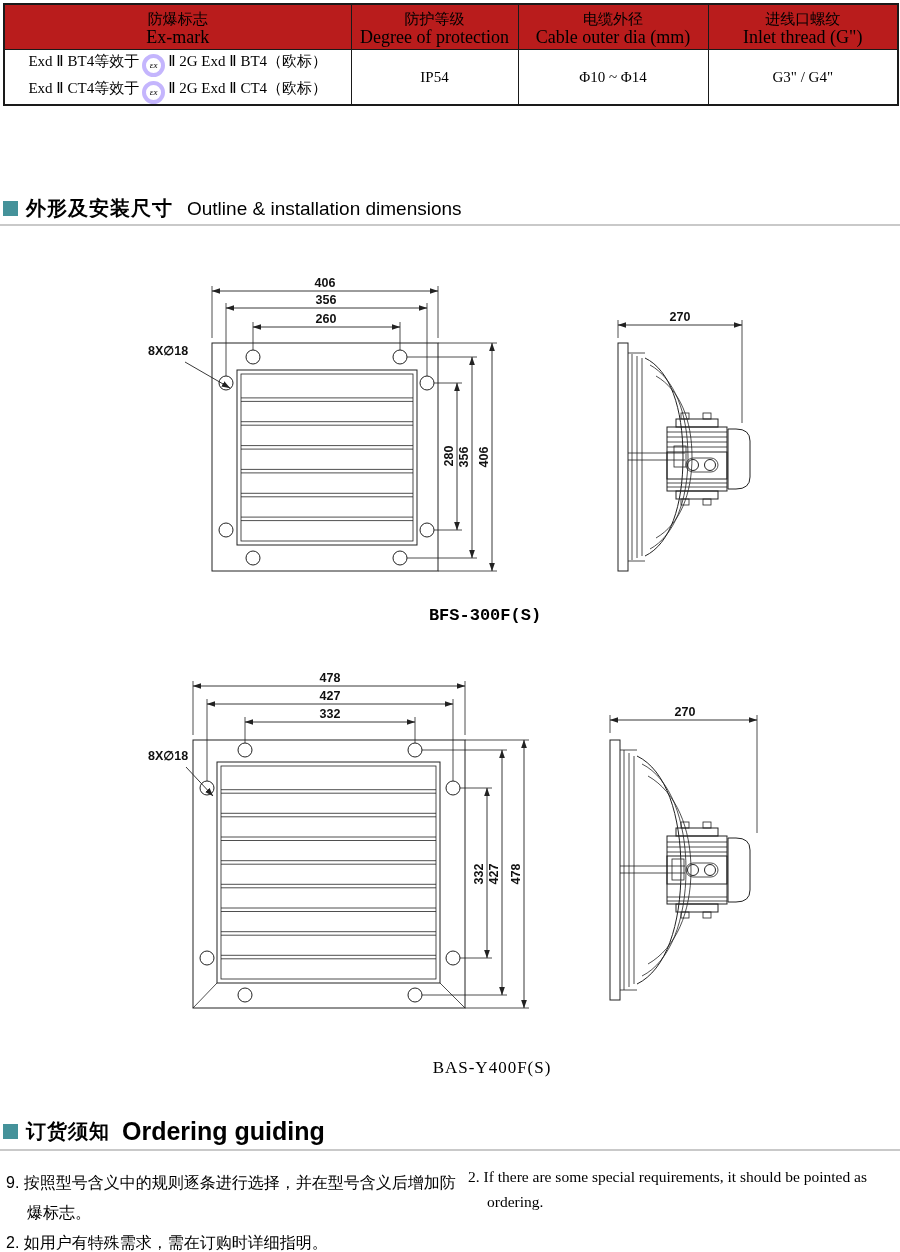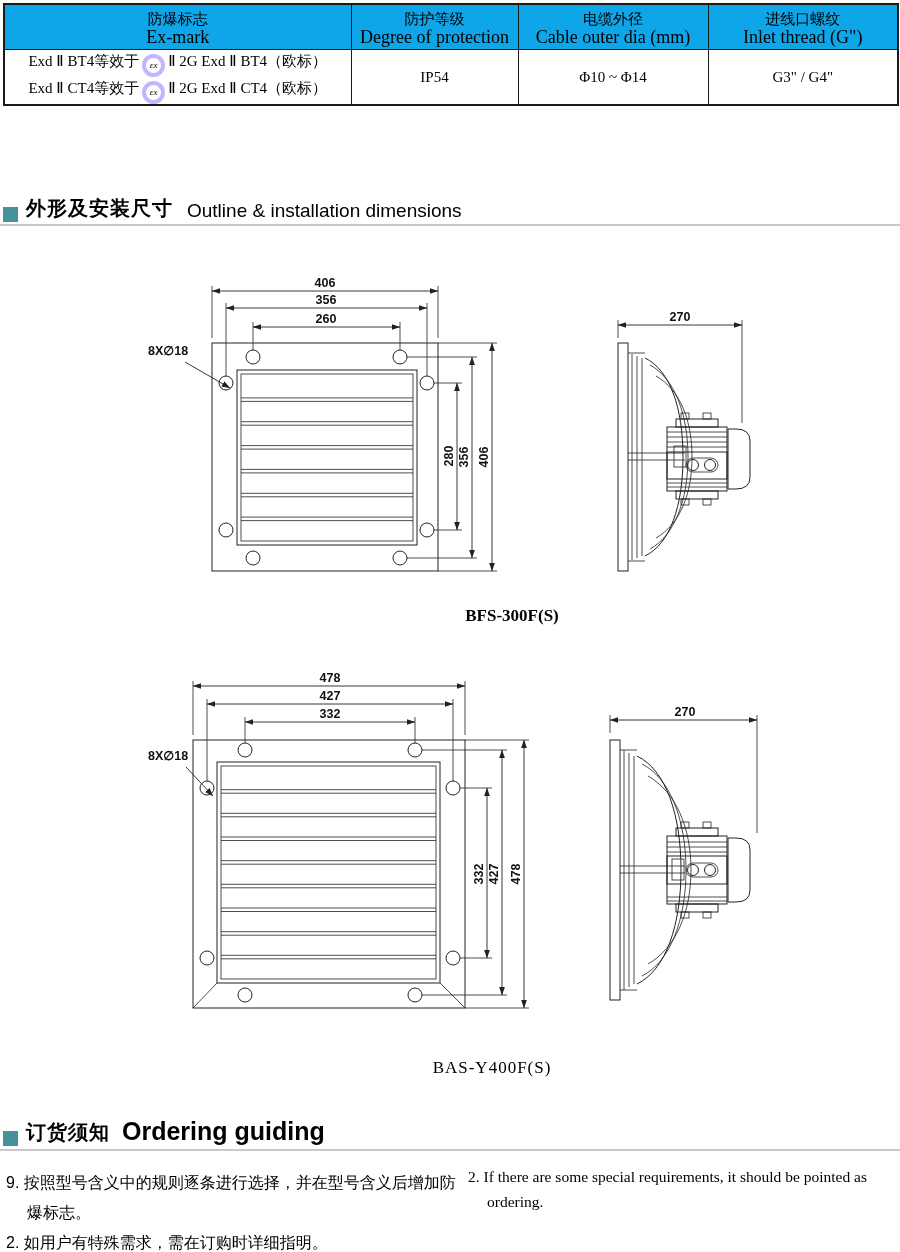--- a/index.html
+++ b/index.html
@@ -3,32 +3,32 @@
 <meta charset="utf-8">
 <style>
   html,body{margin:0;padding:0;background:#fff;}
   .page{position:relative;width:900px;height:1252px;background:#ffffff;
         font-family:"Liberation Sans",sans-serif;color:#000;overflow:hidden;}
 
   
   table.spec{position:absolute;left:3px;top:3px;width:894px;border-collapse:collapse;
              table-layout:fixed;border:2px solid #1a1a1a;}
   table.spec th,table.spec td{border:1px solid #1a1a1a;text-align:center;vertical-align:middle;padding:0;}
-  table.spec th{background:#0ea5e9;font-weight:normal;height:44px;}
+  table.spec th{background:#b91c1c;font-weight:normal;height:44px;}
   table.spec td{height:53px;background:#fff;}
   .th-zh{display:block;font-size:15px;line-height:20px;font-family:"Liberation Serif",serif;}
   .th-en{display:block;font-size:18px;line-height:16px;font-family:"Liberation Serif",serif;}
   .cell-serif{font-family:"Liberation Serif",serif;font-size:15px;}
   .exline{display:block;font-family:"Liberation Serif",serif;font-size:15px;line-height:23px;}
   .ex-circle{display:inline-block;width:15px;height:15px;border:4px solid #c4b5fd;border-radius:50%;
              font-size:9px;line-height:14px;text-align:center;vertical-align:-2px;margin:0 3px;
              font-family:"Liberation Serif",serif;font-style:italic;}
 
   
-  .sec{position:absolute;left:3px;display:flex;align-items:flex-end;}
+  .sec{position:absolute;left:3px;display:flex;align-items:center;}
   .sec .bullet{width:15px;height:15px;margin-right:8px;}
   .sec .zh{font-size:20px;font-weight:bold;letter-spacing:1px;}
   .sec .en1{font-size:19px;font-weight:normal;margin-left:14px;}
   .sec .en2{font-size:25px;font-weight:bold;margin-left:12px;}
   .rule{position:absolute;left:0;width:900px;height:2px;background:#c9c9c9;}
 
   
   svg.drawing{position:absolute;overflow:visible;}
   svg.drawing *{vector-effect:none;}
   .ln{stroke:#222;stroke-width:1;fill:none;}
@@ -173,21 +173,21 @@
         <rect class="ln" x="536" y="161" width="42" height="8"></rect>
         <rect class="thin" x="541" y="155" width="8" height="6"></rect>
         <rect class="thin" x="563" y="155" width="8" height="6"></rect>
         <rect class="ln" x="536" y="233" width="42" height="8"></rect>
         <rect class="thin" x="541" y="241" width="8" height="6"></rect>
         <rect class="thin" x="563" y="241" width="8" height="6"></rect>
         <path class="ln" d="M588,171 L596,171 Q610,171 610,183 L610,219 Q610,231 596,231 L588,231 Z"></path>
       </g>
     </g>
   </svg>
-  <div class="caption1" style="left:412px;top:606px;">BFS-300F(S)</div>
+  <div class="caption1" style="left:385px;top:606px;font-family:Liberation Mono, monospace;">BFS-300F(S)</div>
 
   <svg class="drawing" style="left:140px;top:650px;" width="680" height="400" viewBox="0 0 680 400">
     <defs>
       <marker id="ar2" viewBox="0 0 10 8" refX="9.2" refY="4" markerWidth="10" markerHeight="8" orient="auto-start-reverse">
         <path d="M9.5,4 L0,0.7 L0,7.3 Z" fill="#222"></path>
       </marker>
     </defs>
 
     <g>
       <rect class="ln" x="53" y="90" width="272" height="268"></rect>

